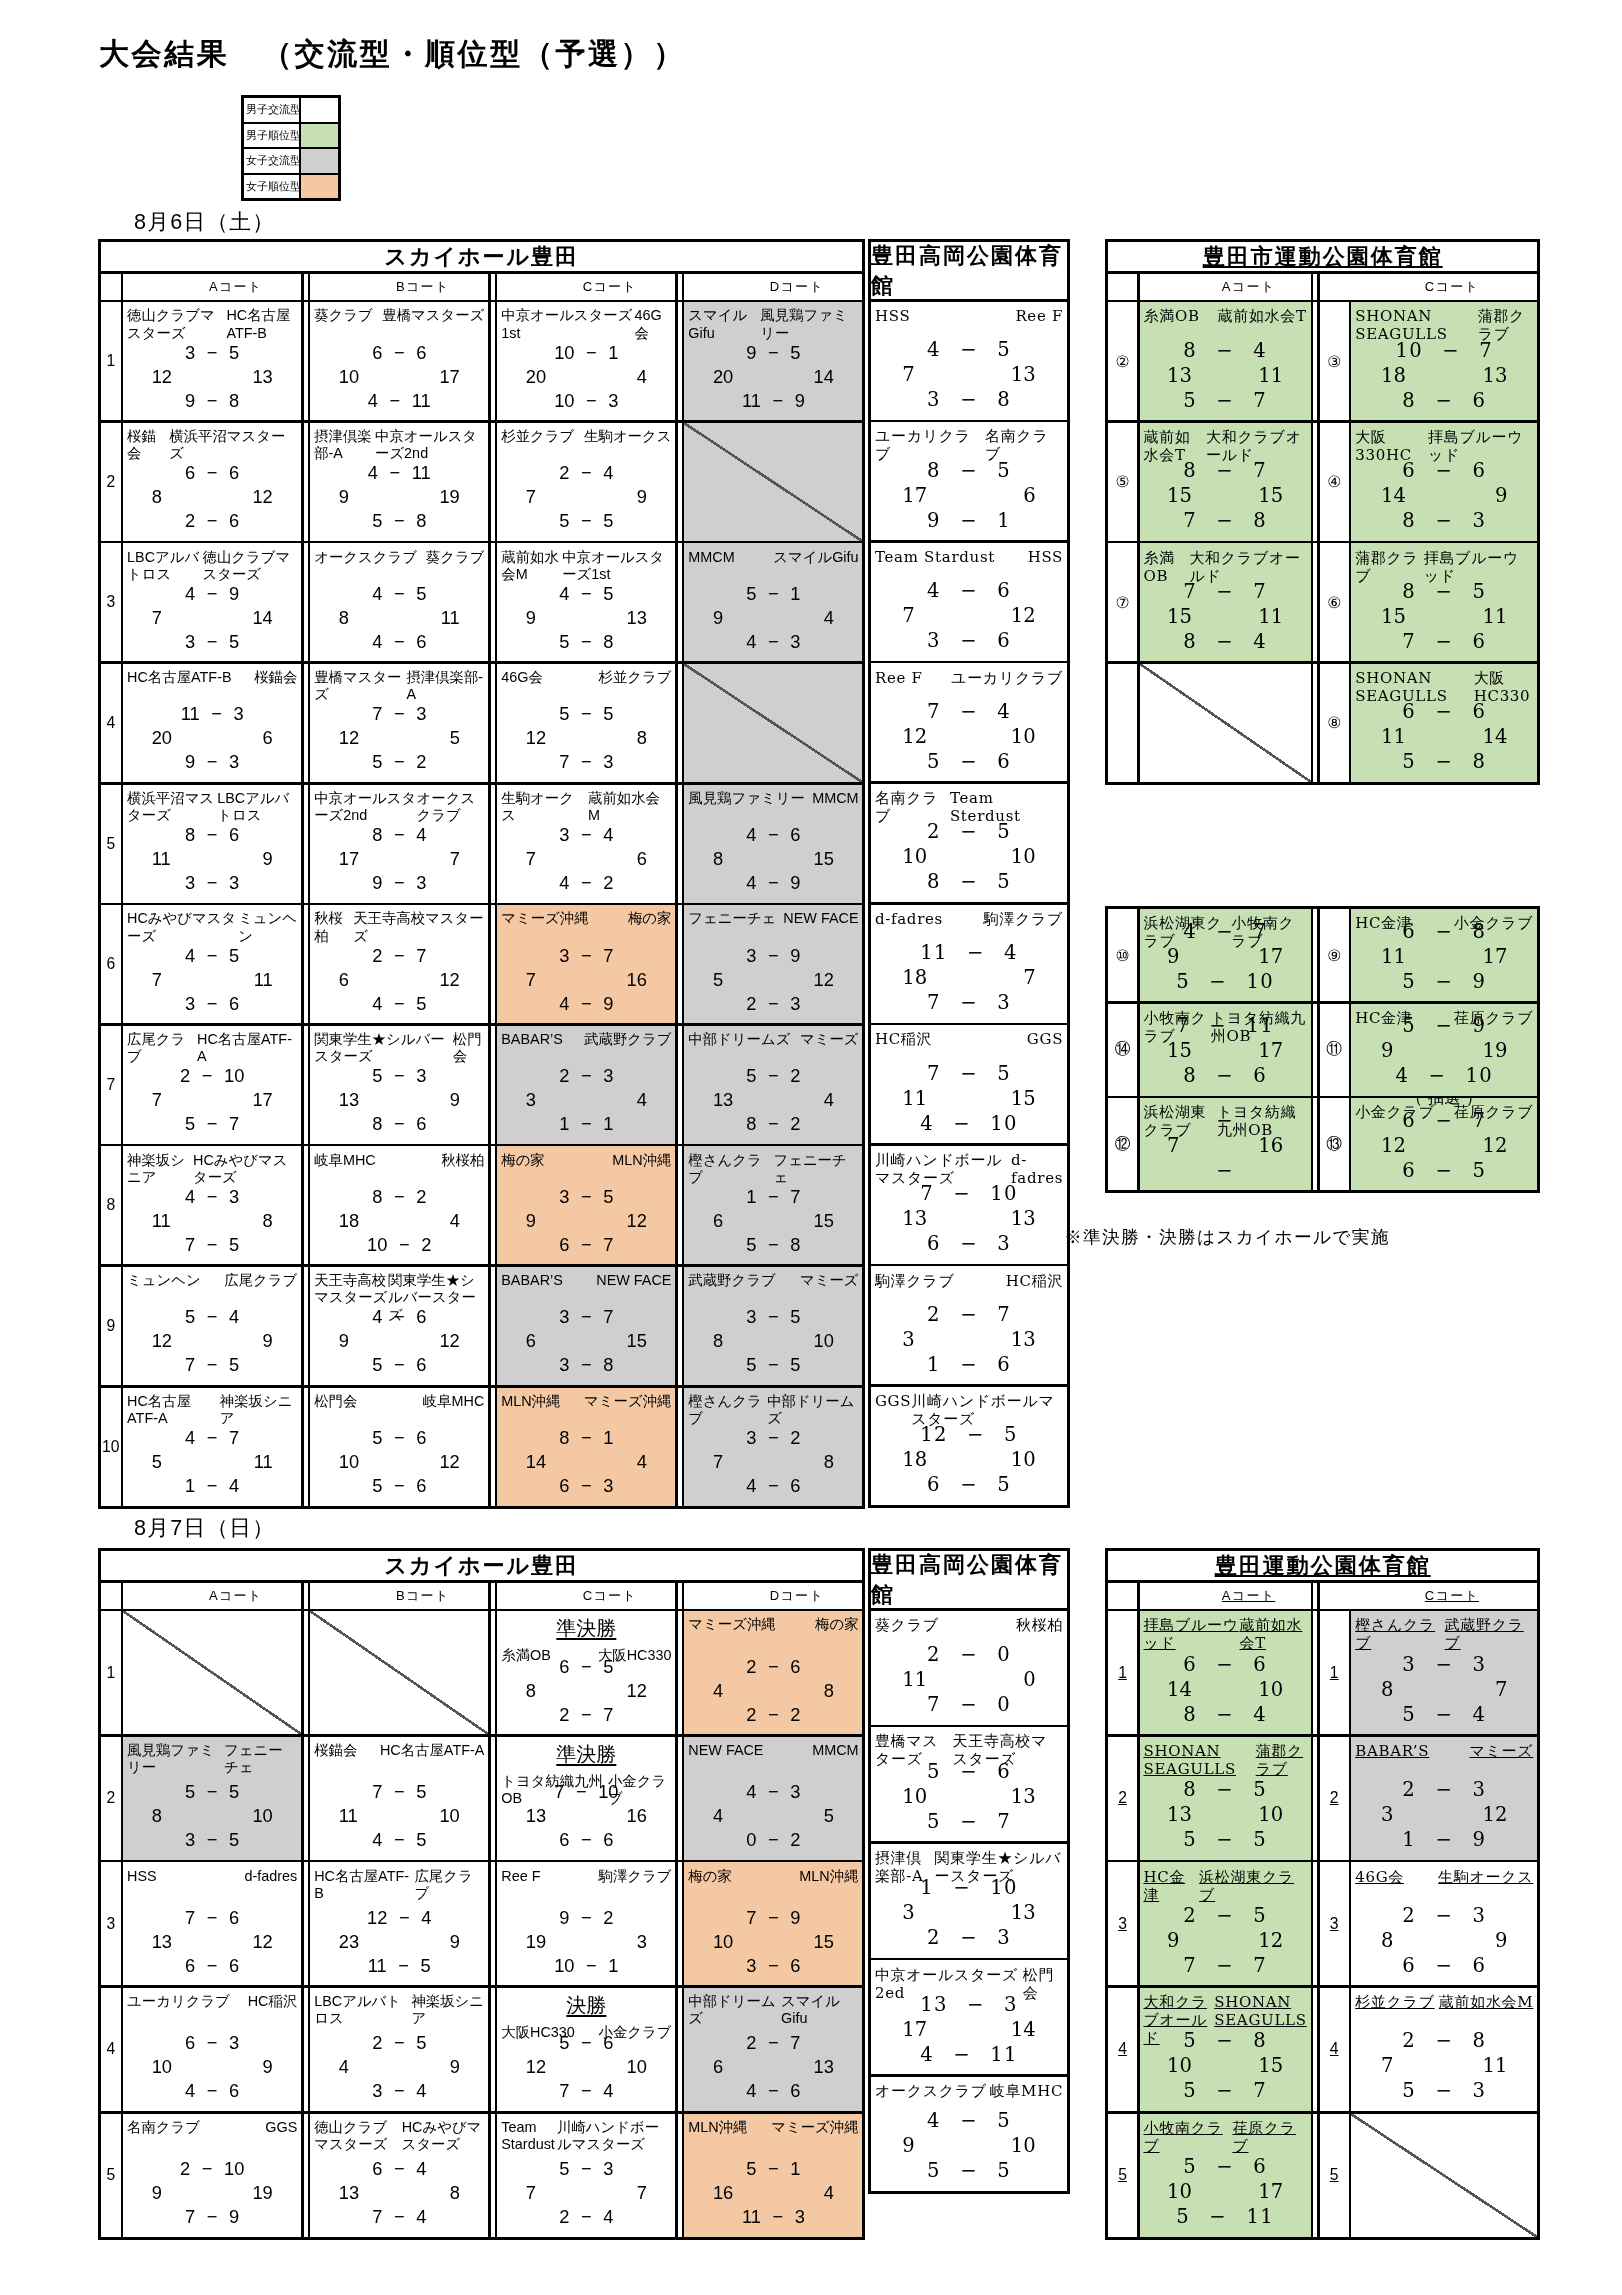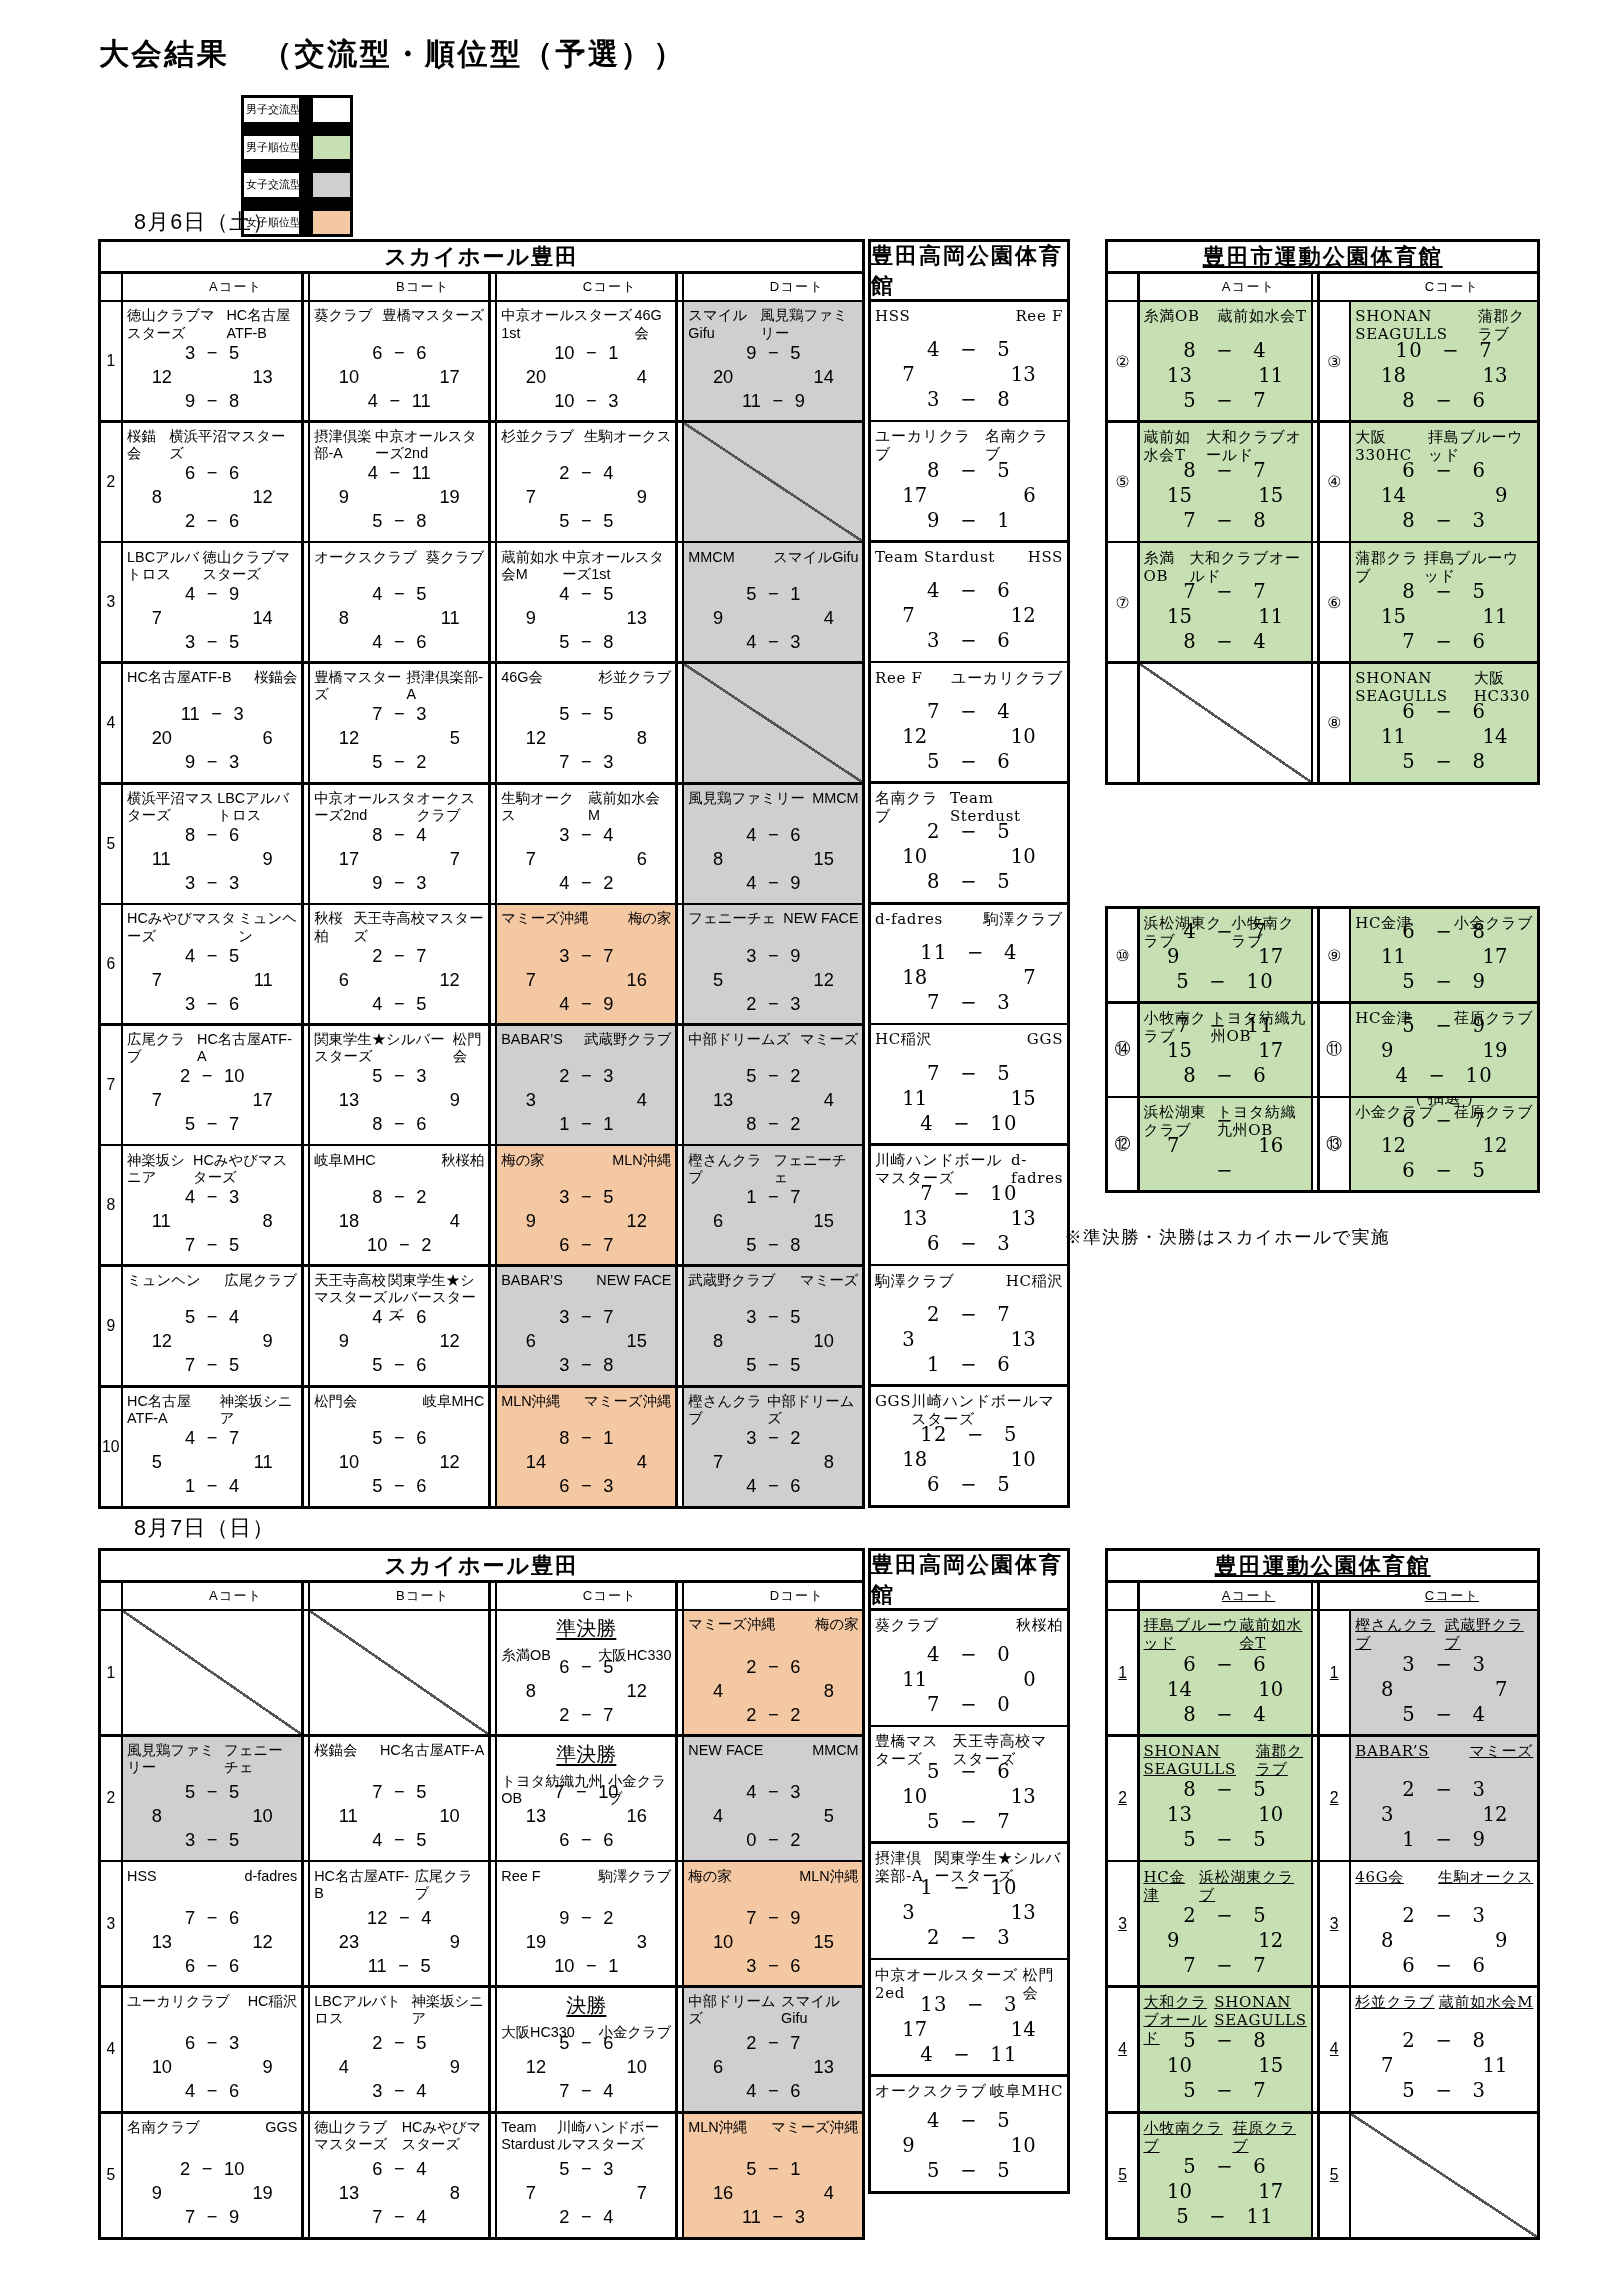--- a/index.html
+++ b/index.html
@@ -1,20 +1,20 @@
 <!DOCTYPE html>
 <html style="font-size:10.5px"><head>
 <meta charset="utf-8">
 <style>
   html,body{margin:0;padding:0;}
   body{width:1623px;height:2295px;background:#fff;position:relative;
        font-family:"Liberation Sans",sans-serif;color:#000;}
   #title{position:absolute;left:99px;top:34px;font-size:30px;font-weight:600;letter-spacing:2.6px;}
   #legend{position:absolute;left:241px;top:95px;display:grid;grid-template-columns:55px 37px;
-          grid-auto-rows:23.6px;gap:14px;background:#000;border:3.3px solid #000;}
+          grid-auto-rows:23.6px;gap:2px;background:#000;border:3.3px solid #000;}
   .lg-l{background:#fff;font-size:11px;display:flex;align-items:center;padding-left:2px;white-space:nowrap;}
   .lg-s{background:#fff;}
   .date{position:absolute;font-size:21.6px;letter-spacing:1.3px;}
   #date1{left:134px;top:207px;} #date2{left:134px;top:1513px;}
   .tbl{position:absolute;display:grid;gap:2.6px;background:#000;border:3.9px solid #000;}
   .c{background:#fff;position:relative;overflow:hidden;}
   .sp{background:#fff;}
   .bg-g{background:#c6e0b4;} .bg-gy{background:#d0cece;} .bg-o{background:#f5c8a4;} .bg-w{background:#fff;}
   .diag{background-image:linear-gradient(to top right,
         transparent calc(50% - 1.3px), #555 calc(50% - 1.3px), #555 calc(50% + 1.3px), transparent calc(50% + 1.3px));}
@@ -1283,21 +1283,21 @@
     </div>
   </div>
 <div id="tak2" class="tbl" style="left: 868px; top: 1548px; grid-template-columns: 196px; grid-template-rows: 57px repeat(5, 114px);">
     <div class="c vh">豊田高岡公園体育館</div>
     <div class="c mc bg-w sf">
       <div class="teams">
         <div class="tL">葵クラブ</div>
         <div class="tR">秋桜柏</div>
       </div>
       <div class="mid">
-        <div class="h">4 − 0</div>
+        <div class="h">2 − 0</div>
         <div class="tot">
           <div>11</div>
           <div>0</div>
         </div>
         <div class="h">7 − 0</div>
       </div>
     </div>
     <div class="c mc bg-w sf">
       <div class="teams">
         <div class="tL">豊橋マスターズ</div>

